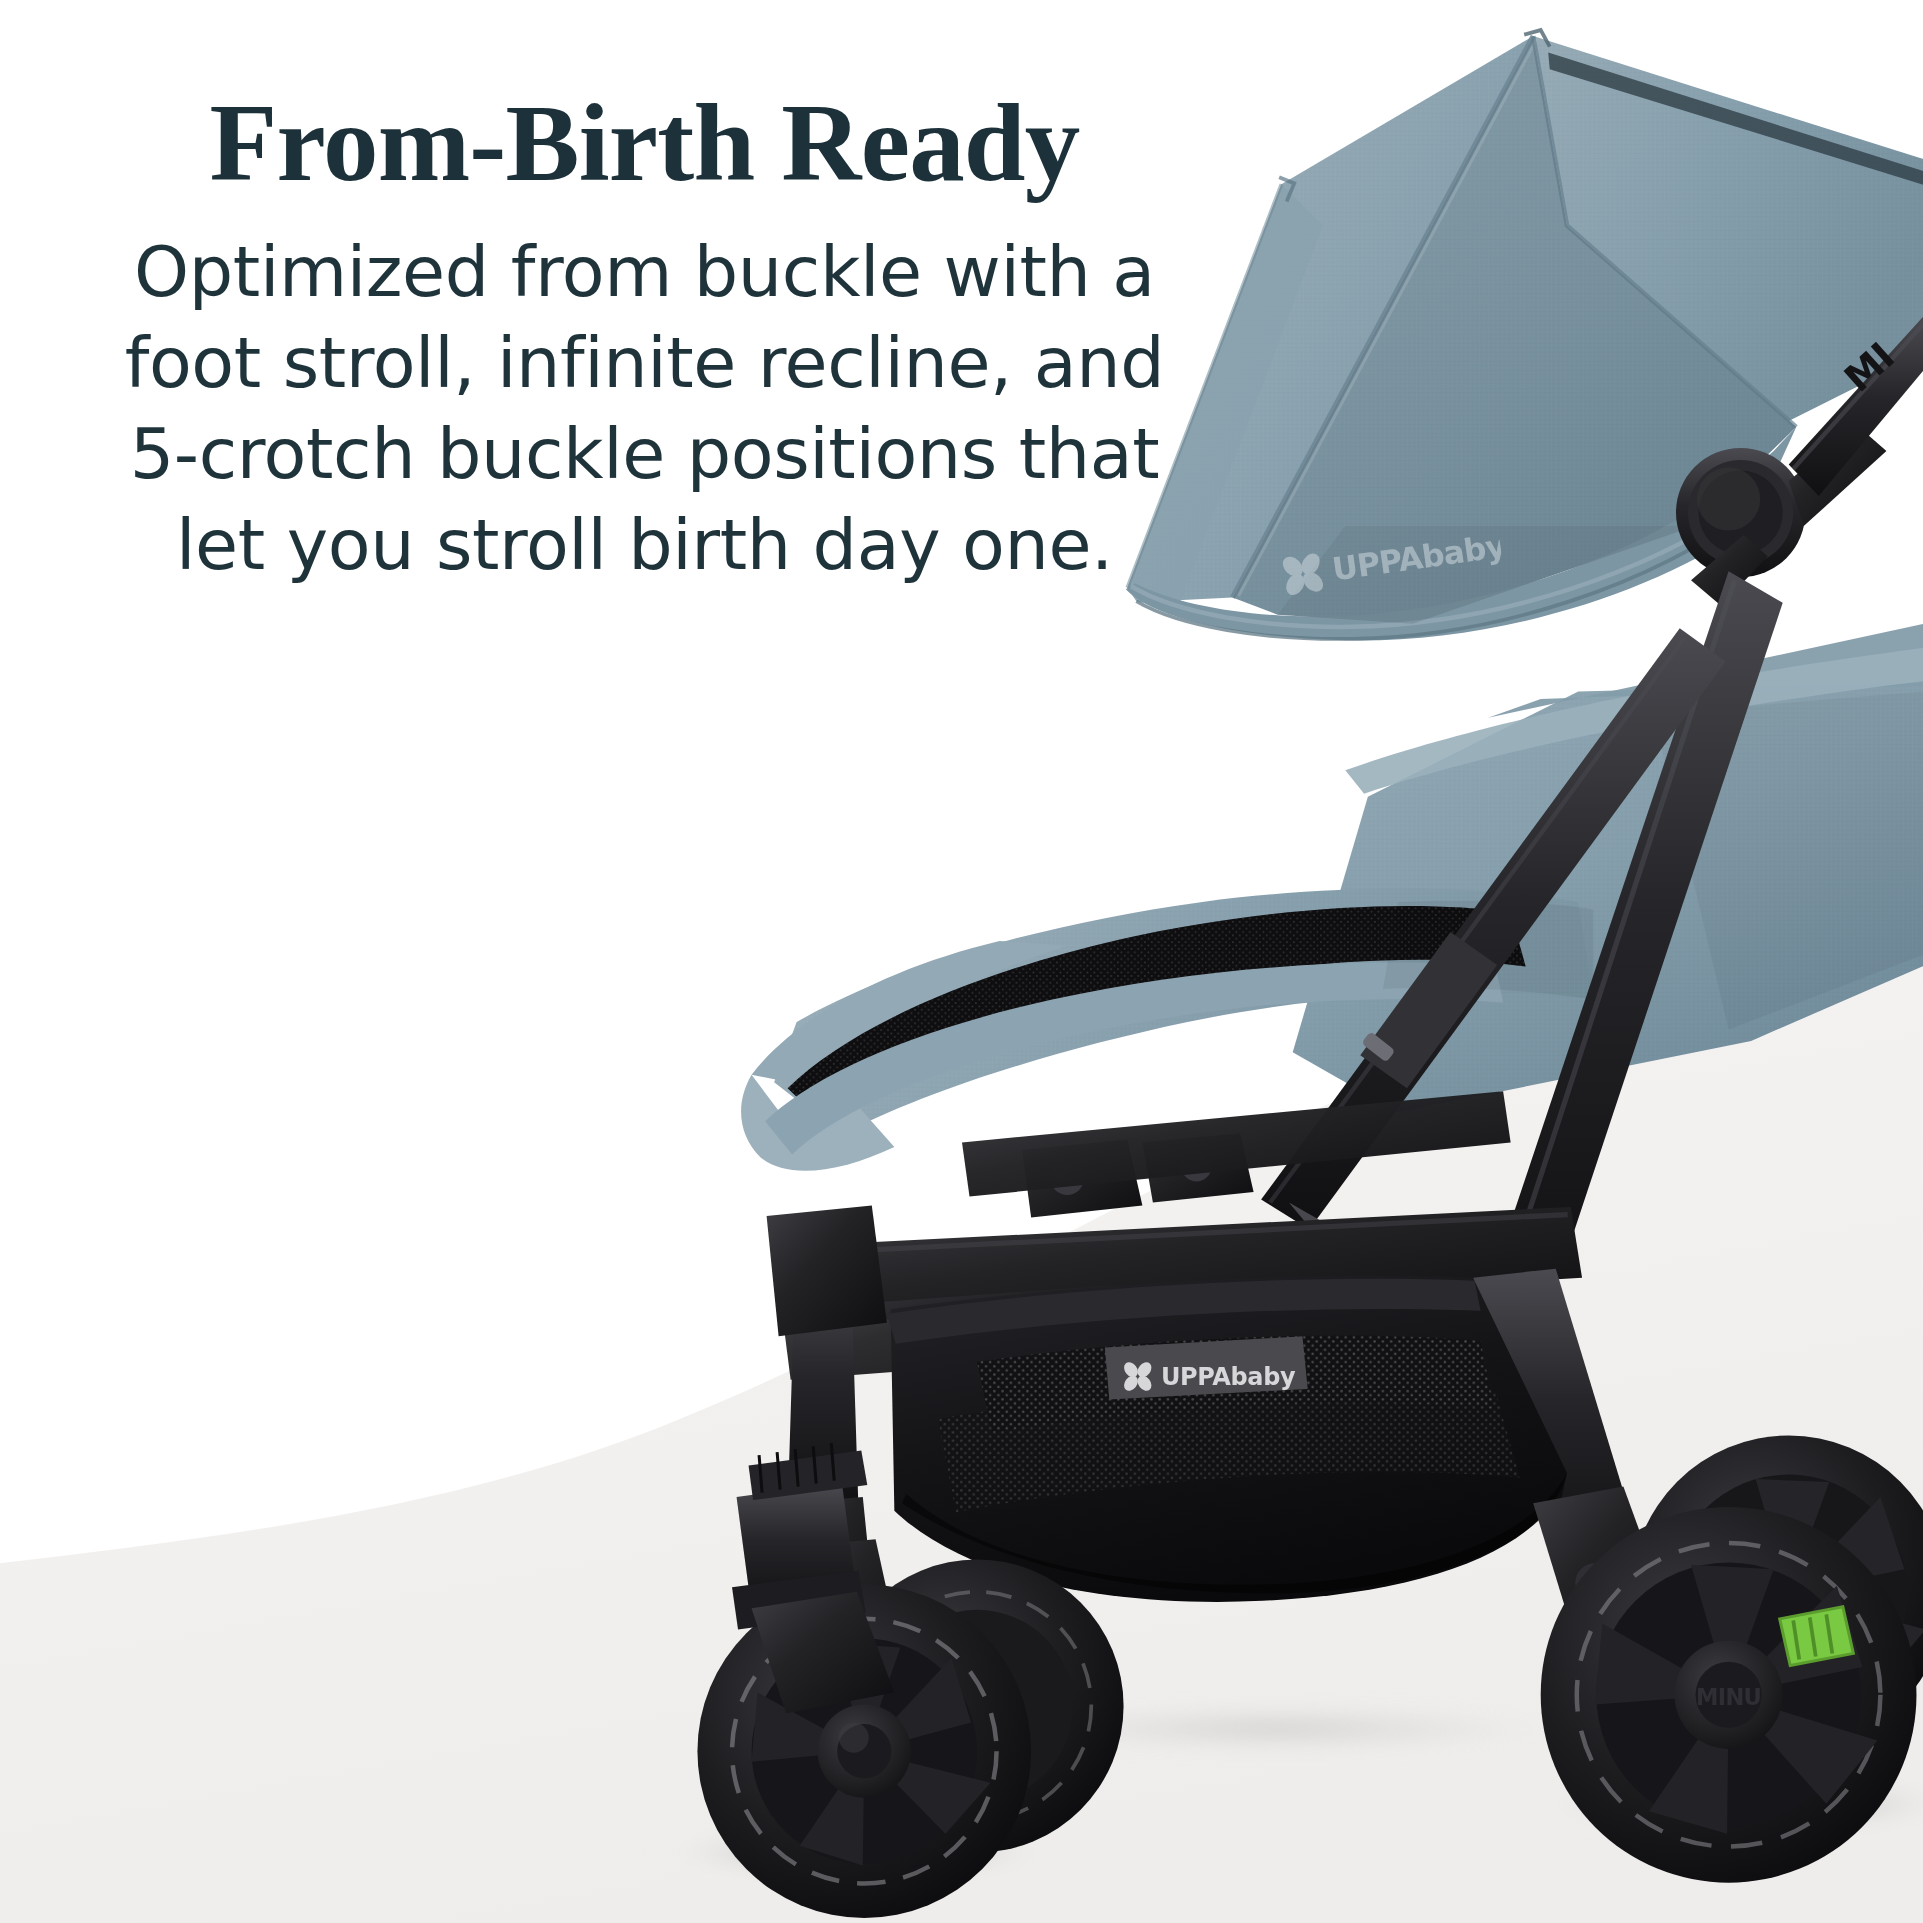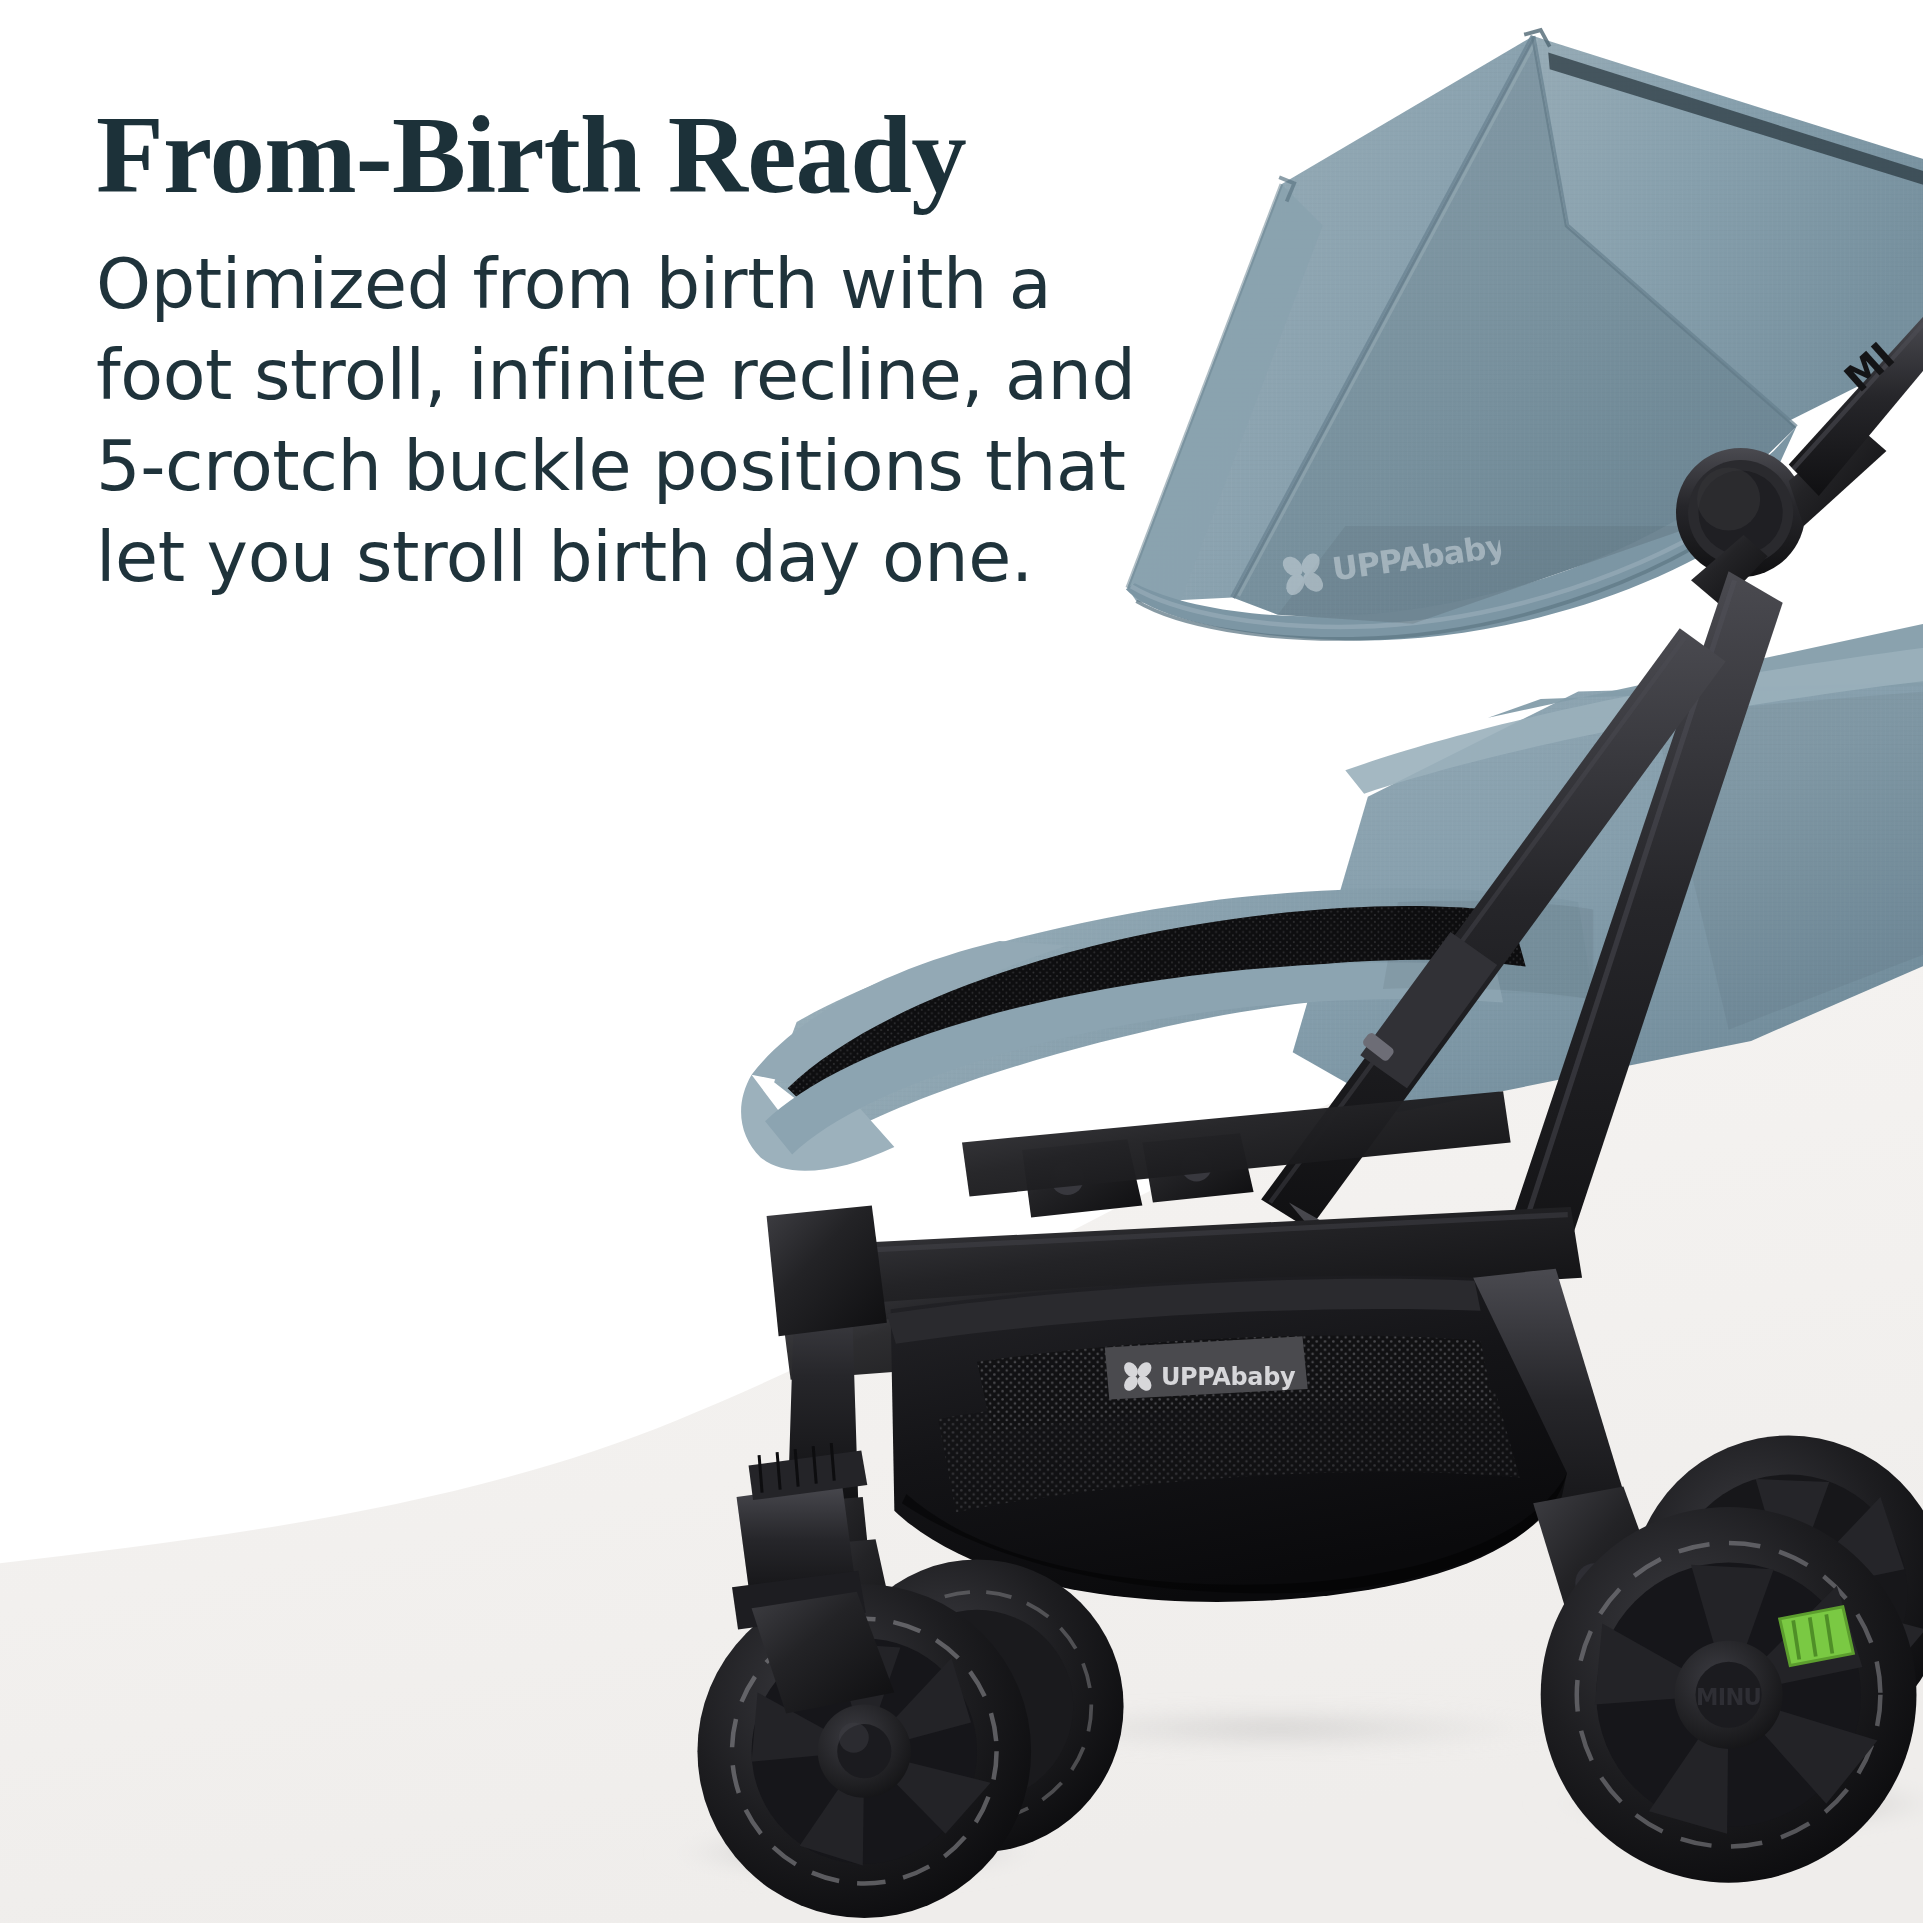--- a/index.html
+++ b/index.html
@@ -6,21 +6,21 @@
   body{
     width:1924px;height:1924px;
     background:#ffffff;
     font-family:"Liberation Sans", sans-serif;
     overflow:hidden;
     position:relative;
   }
   #stage{position:absolute;inset:0;width:1924px;height:1924px;overflow:hidden;background:#ffffff;}
 
   
-  .textblock{position:absolute;left:96px;top:99px;width:1097px;z-index:40;}
+  .textblock{position:absolute;left:96px;top:87px;width:1097px;z-index:40;text-align:center;}
   .headline{
     font-family:"Liberation Serif", serif;
     font-size:111px;
     line-height:1.0;
     letter-spacing:-0.8px;
     color:#1c3139;
     margin:0 0 28.6px 0;
     white-space:nowrap;
   }
   .sub{
@@ -61,21 +61,21 @@
         <stop offset="60%" stop-color="#b8b8b8" stop-opacity="0.22"></stop>
         <stop offset="100%" stop-color="#ffffff" stop-opacity="0"></stop>
       </radialGradient>
     </defs>
     <path d="M0,2080 C300,2045 620,2005 900,1890 C1180,1775 1450,1620 1700,1500 C1950,1380 2250,1295 2560,1268 L2560,2560 L0,2560 Z" fill="url(#floorGrad)"></path>
   </svg>
 
   <div class="textblock">
     <h1 class="headline">From-Birth Ready</h1>
     <p class="sub">
-      <span>Optimized from birth with a</span>
+      <span>Optimized from buckle with a</span>
       <span>foot stroll, infinite recline, and</span>
       <span>5-crotch buckle positions that</span>
       <span>let you stroll birth day one.</span>
     </p>
   </div>
 
   <svg class="stroller" viewBox="0 0 2560 2560">
     <defs>
 
       <linearGradient id="canopyTop" x1="0" y1="0" x2="1" y2="0.55">

